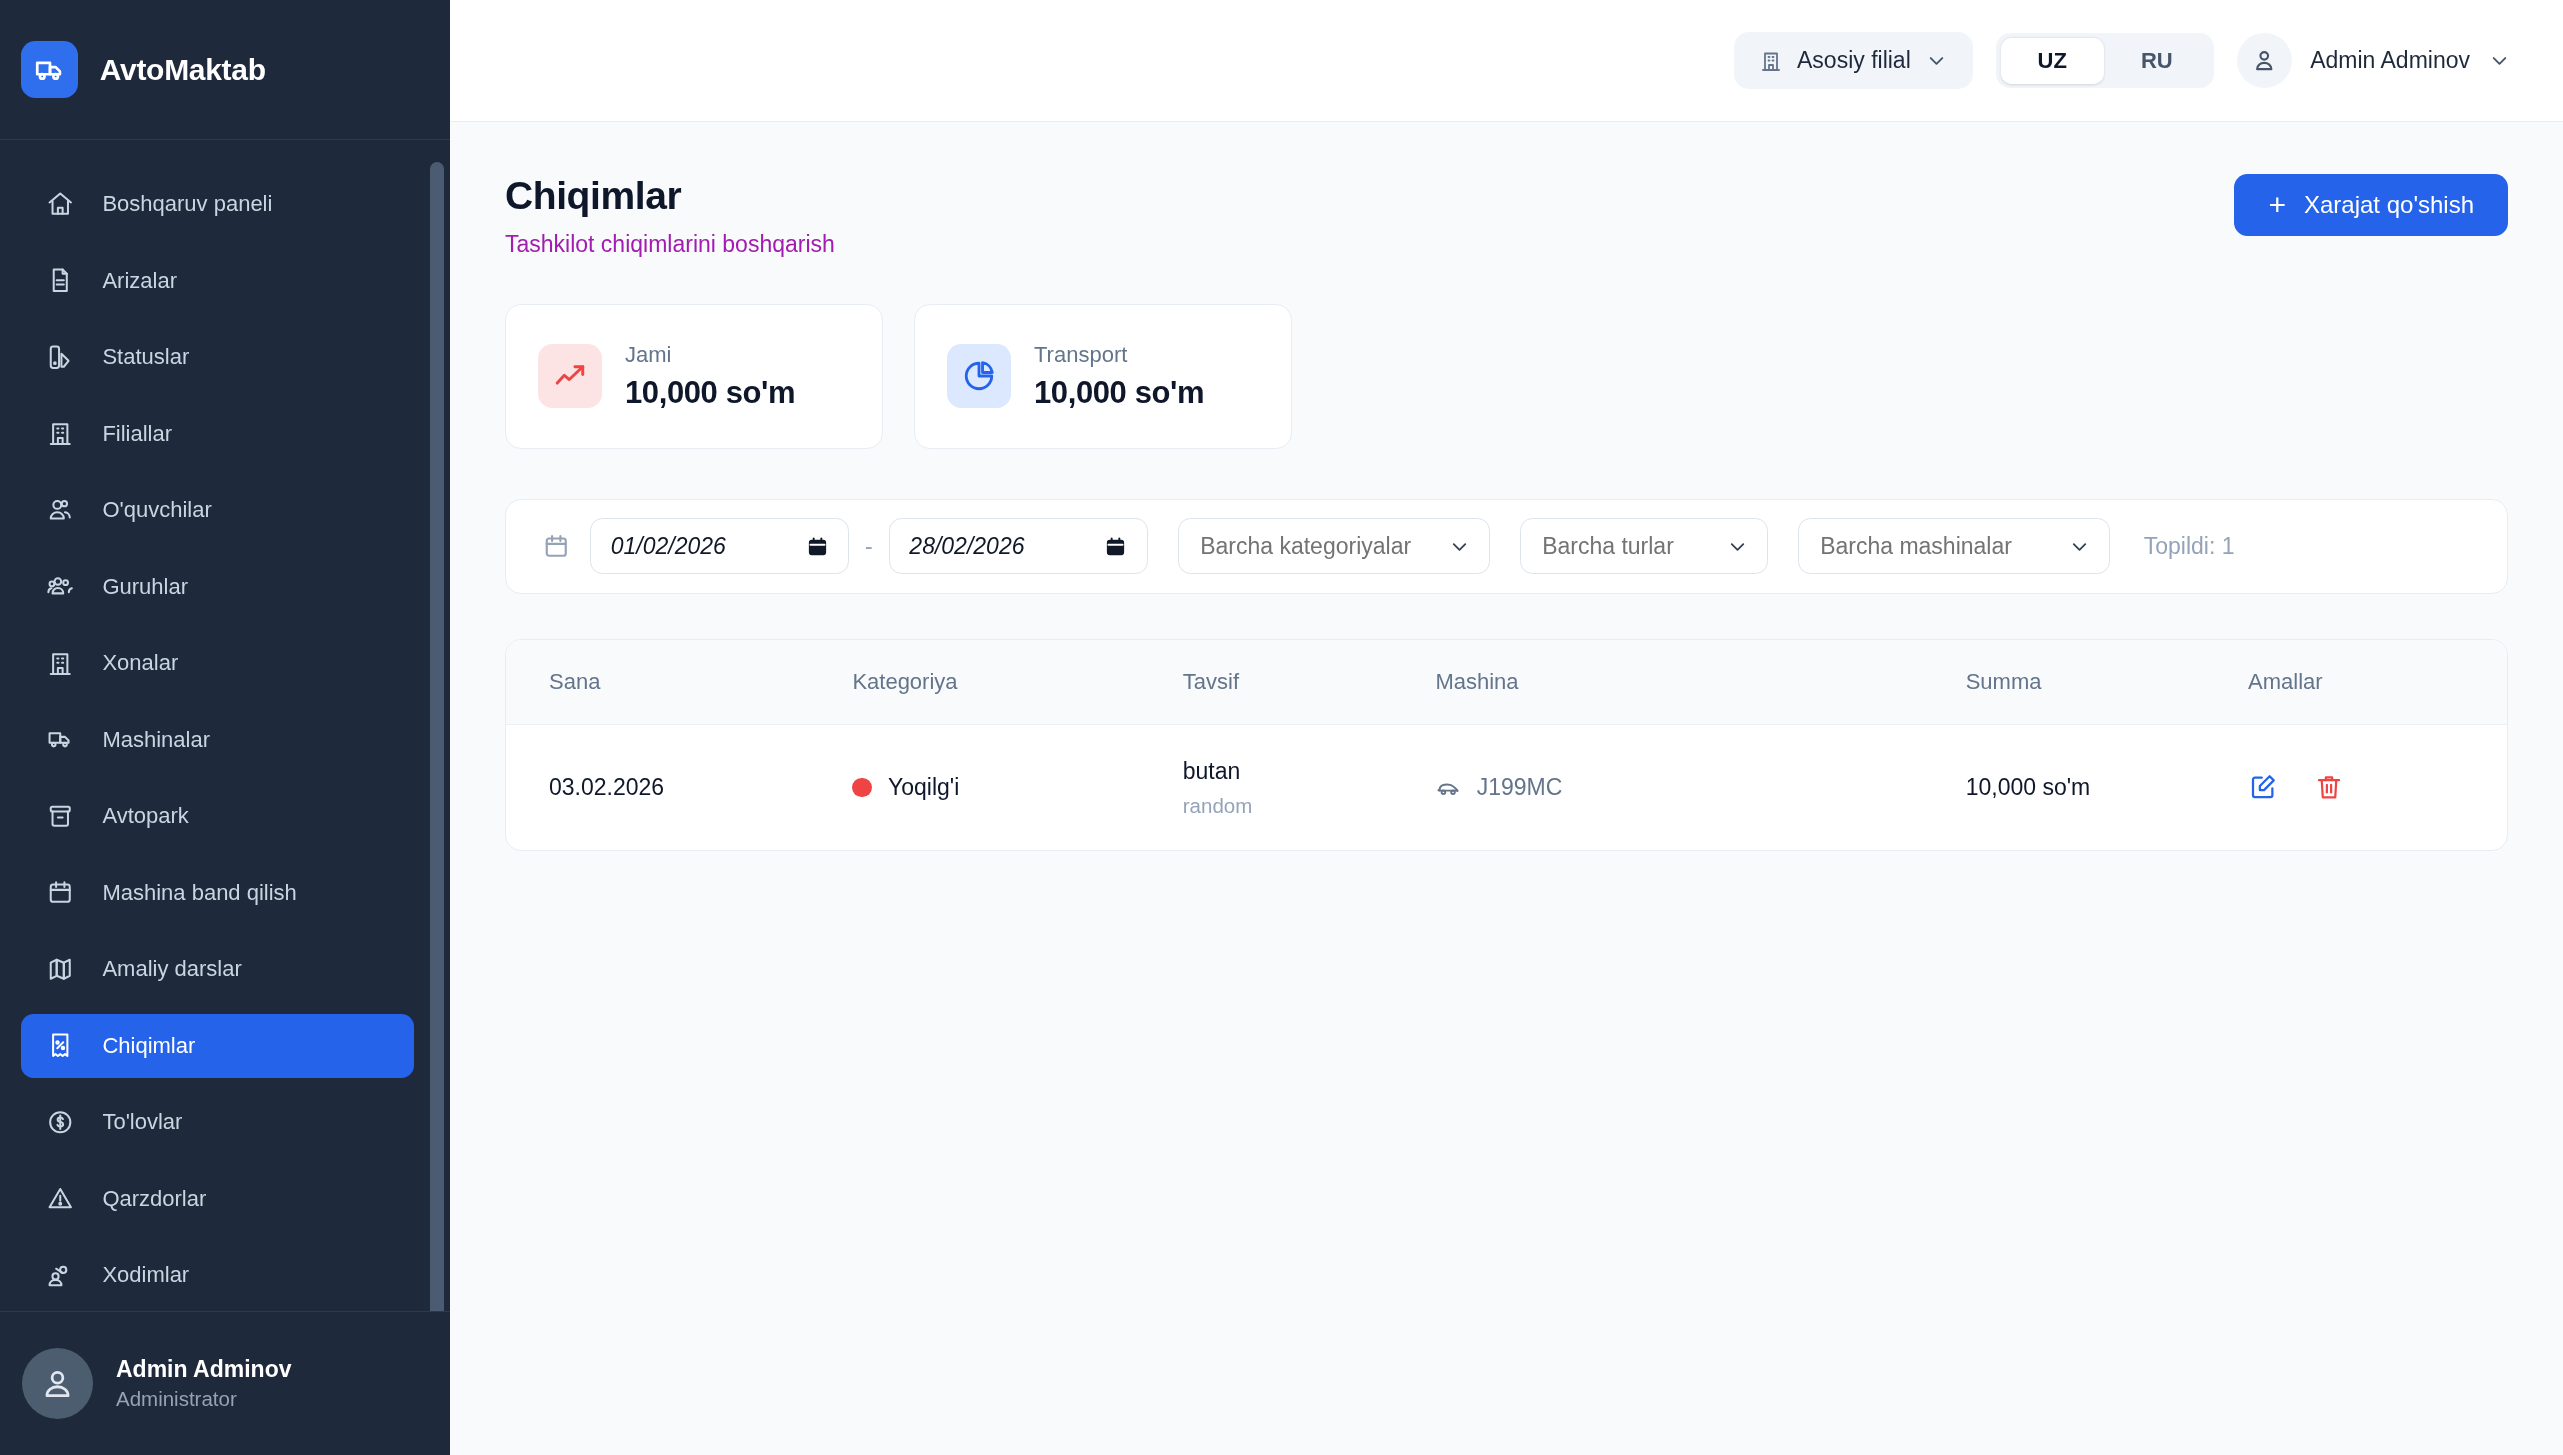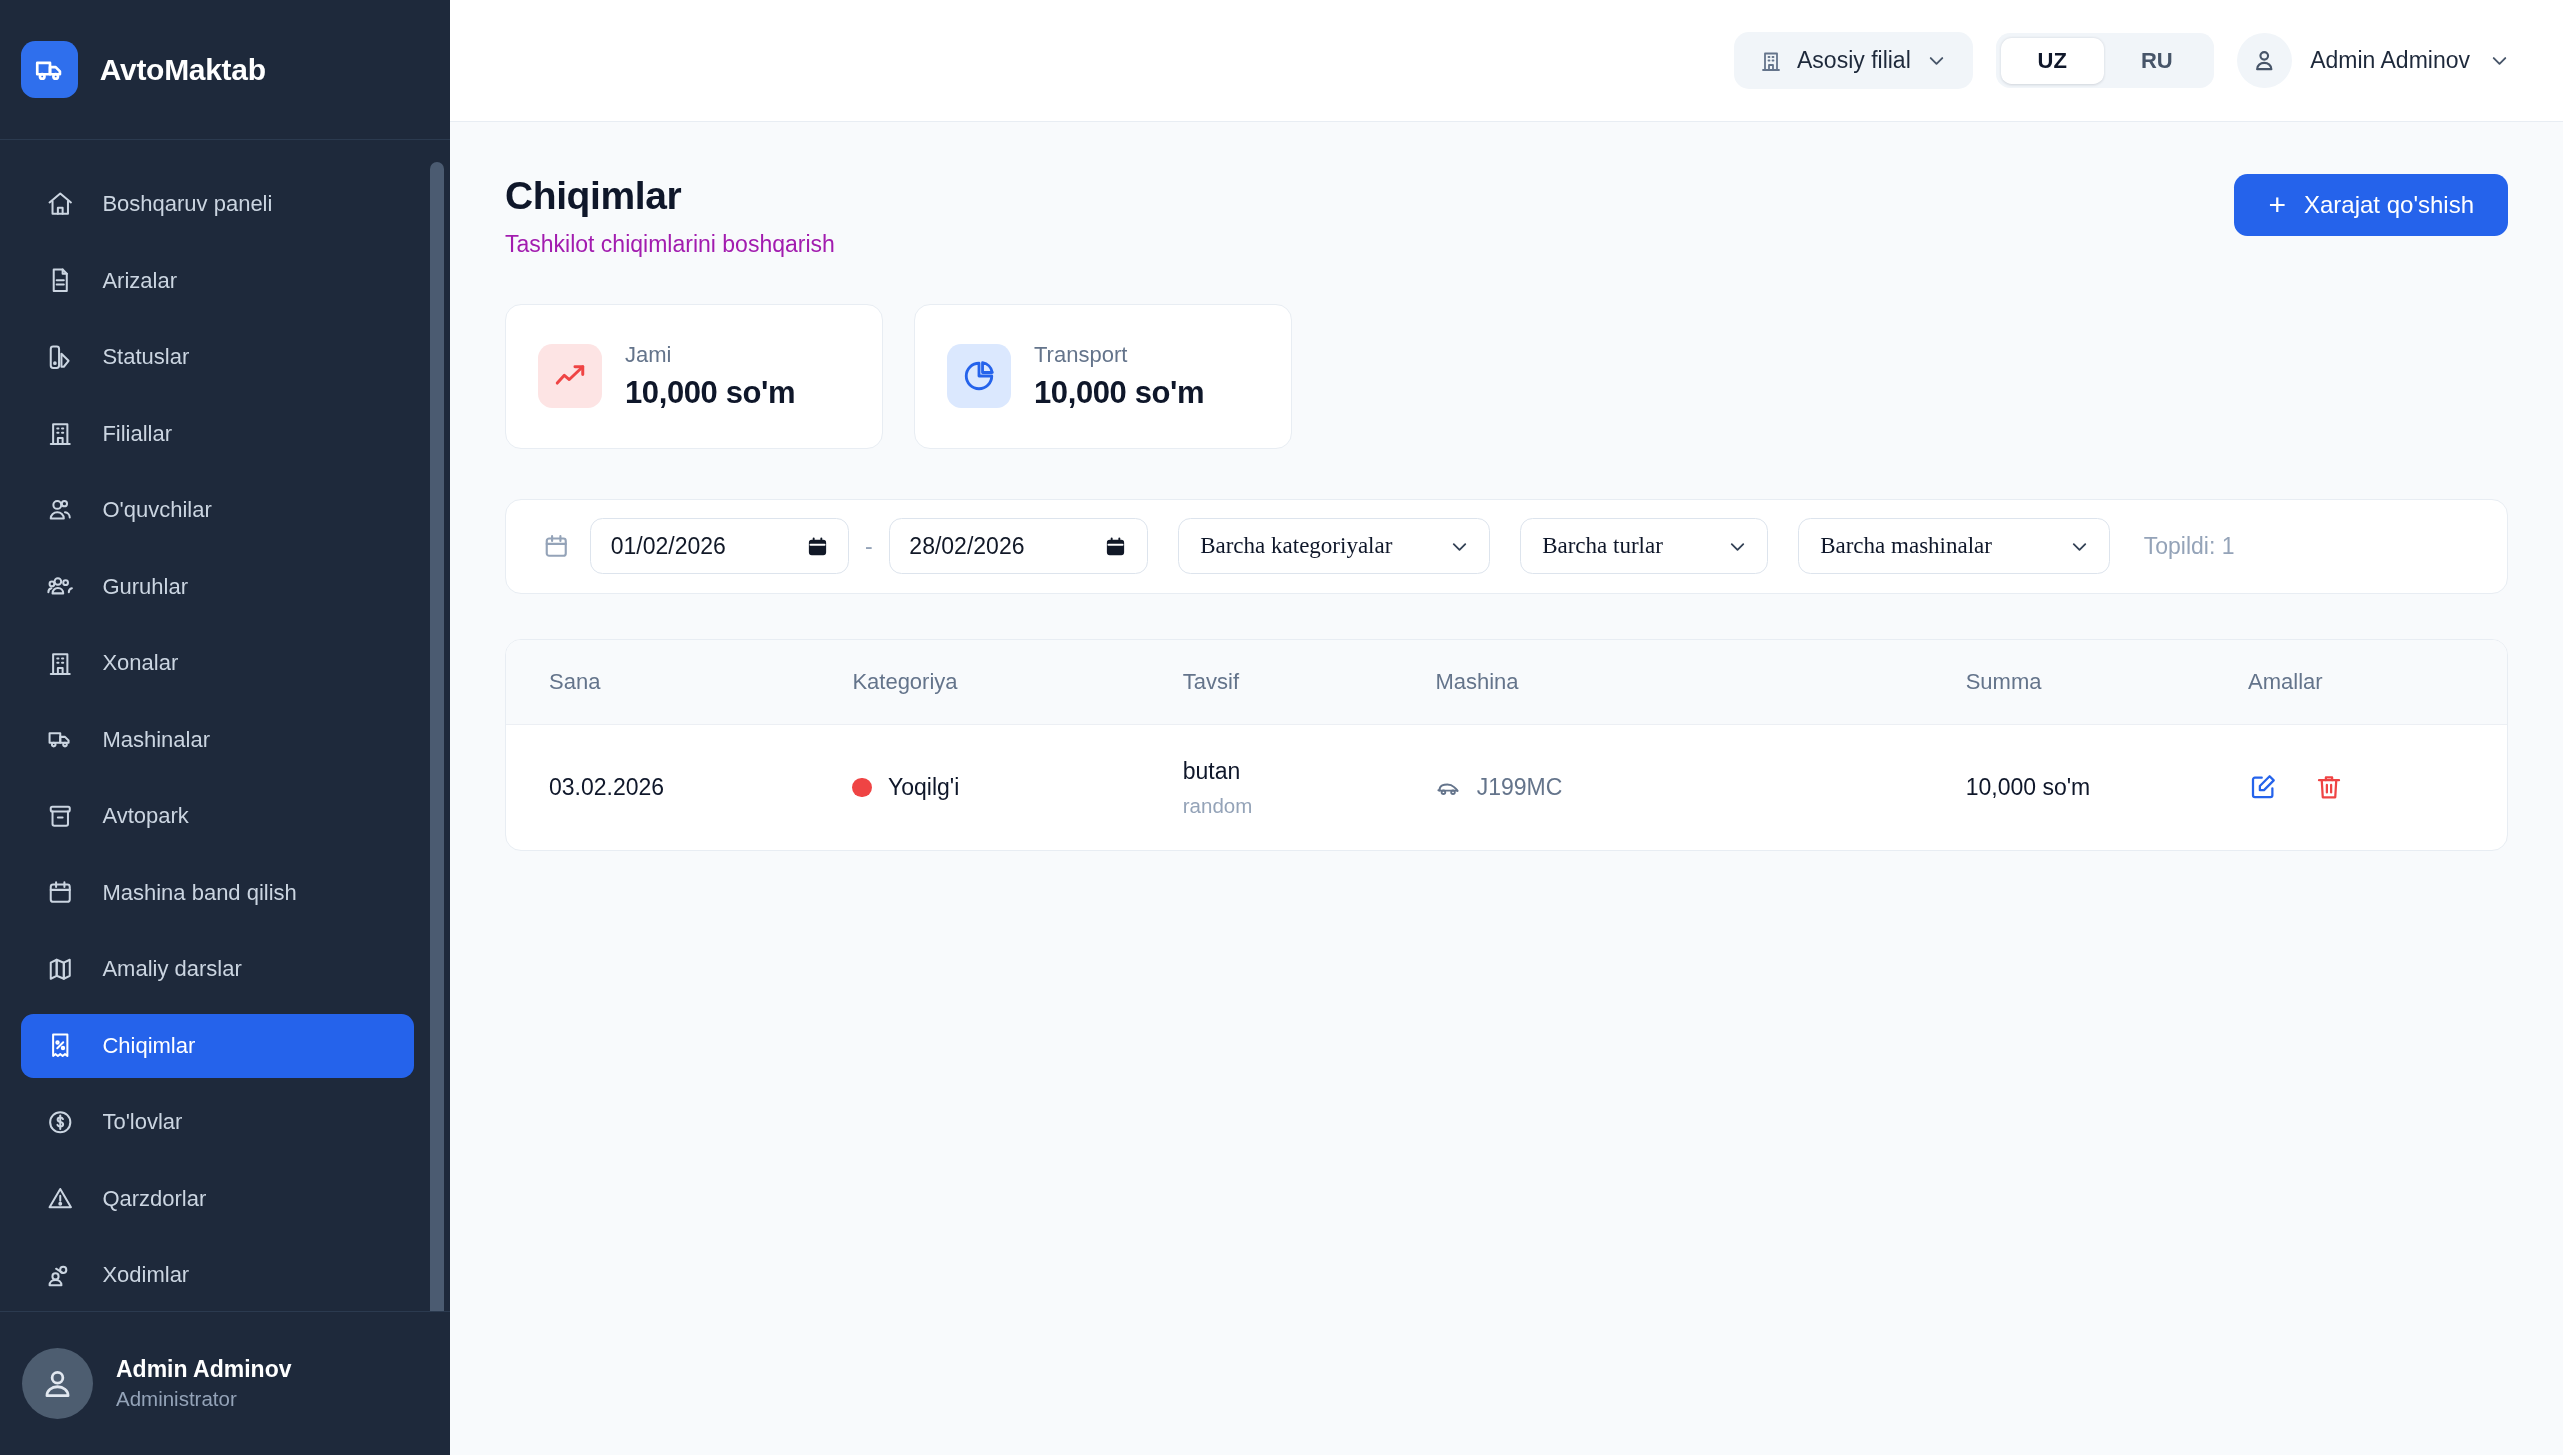--- a/index.html
+++ b/index.html
@@ -145,28 +145,29 @@
     margin-top: 50px; background: #fff; border: 0.9px solid #e8edf3;
     border-radius: 16px; height: 95px;
     display: flex; align-items: center; gap: 0; padding: 0 36px;
   }
   .filters .cal-ico { width: 28.5px; height: 28.5px; margin-right: 19.6px; flex: none; }
   .date-box {
     width: 259px; height: 56px; border: 0.9px solid #dde4ed; border-radius: 12.5px;
     background: #fff; display: flex; align-items: center;
     padding: 0 19.6px; font-size: 23px; color: #111827; cursor: pointer;
     justify-content: space-between;
+    font-style: italic;
   }
   .date-box .mini-cal { width: 23px; height: 23px; }
   .dash { margin: 0 16px; color: #94a3b8; font-size: 23px; }
   .select-box {
     height: 56px; border: 0.9px solid #dde4ed; border-radius: 12.5px;
     background: #fff; display: flex; align-items: center;
     justify-content: space-between; padding: 0 18px 0 21.4px;
-    font-size: 23px; color: #0f172a; cursor: pointer; margin-left: 30px; font-family: Liberation Serif, serif;
+    font-size: 23px; color: #737373; cursor: pointer; margin-left: 30px;
   }
   .select-box.w-cat { width: 312px; }
   .select-box.w-typ { width: 248px; }
   .select-box.w-car { width: 312px; }
   .found { margin-left: 34px; font-size: 23px; color: #94a3b8; }
 
   .table-card {
     margin-top: 45px; background: #fff; border: 0.9px solid #e8edf3;
     border-radius: 16px; overflow: hidden;
   }

